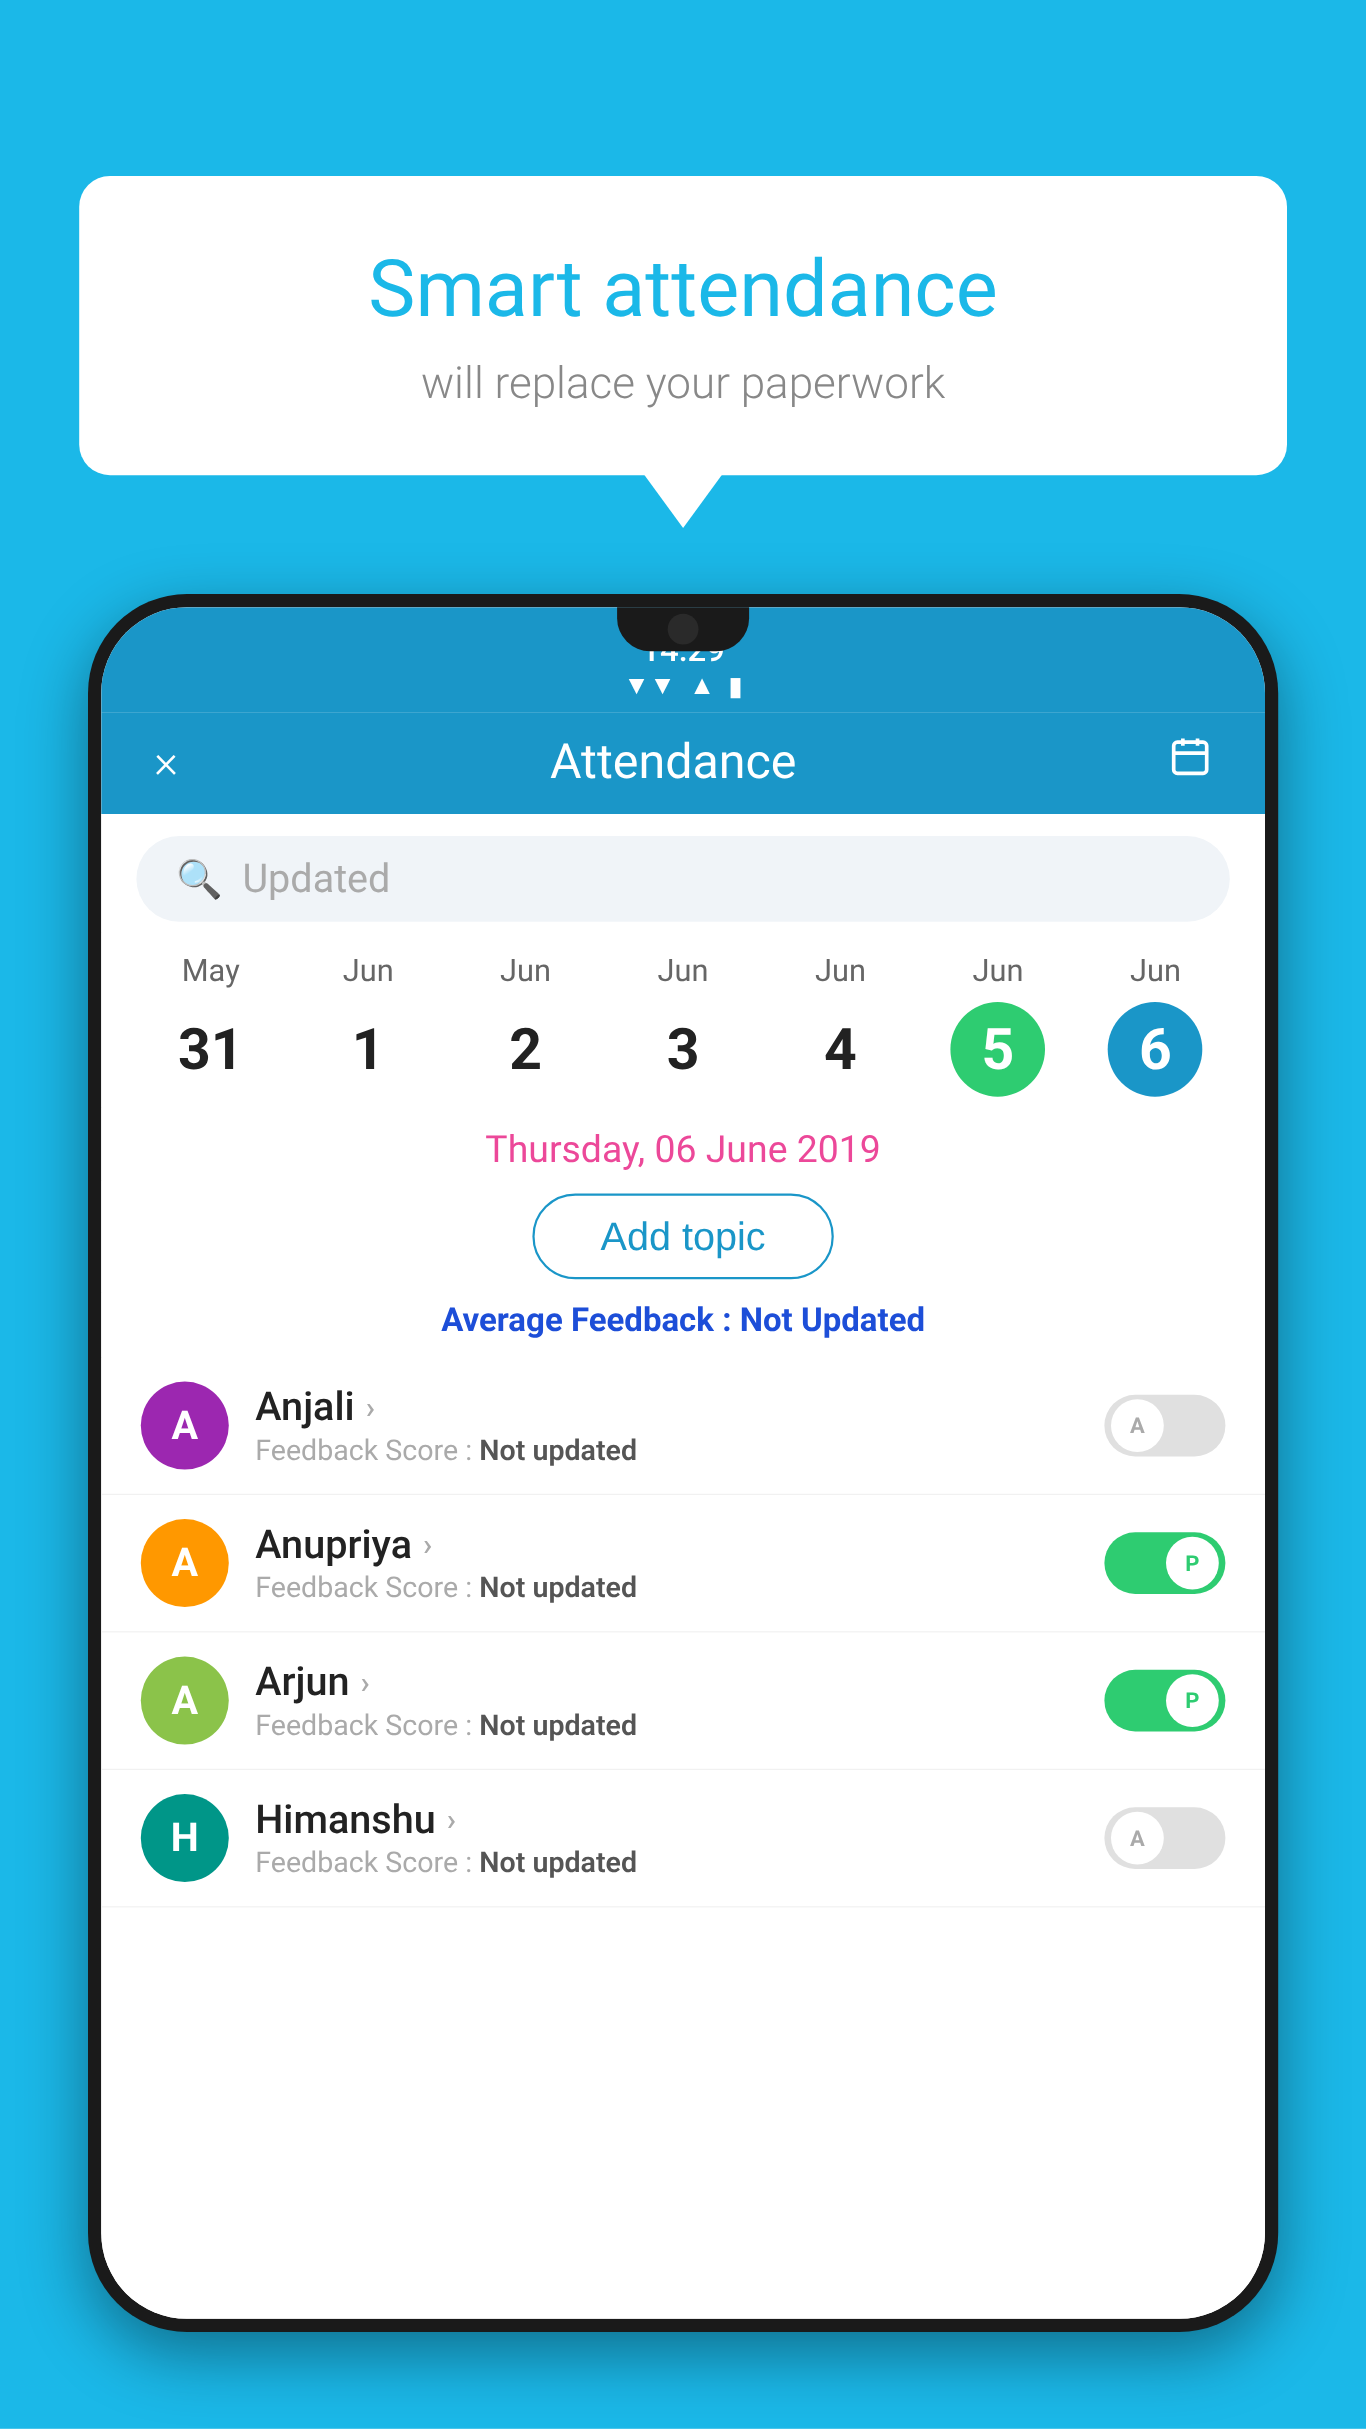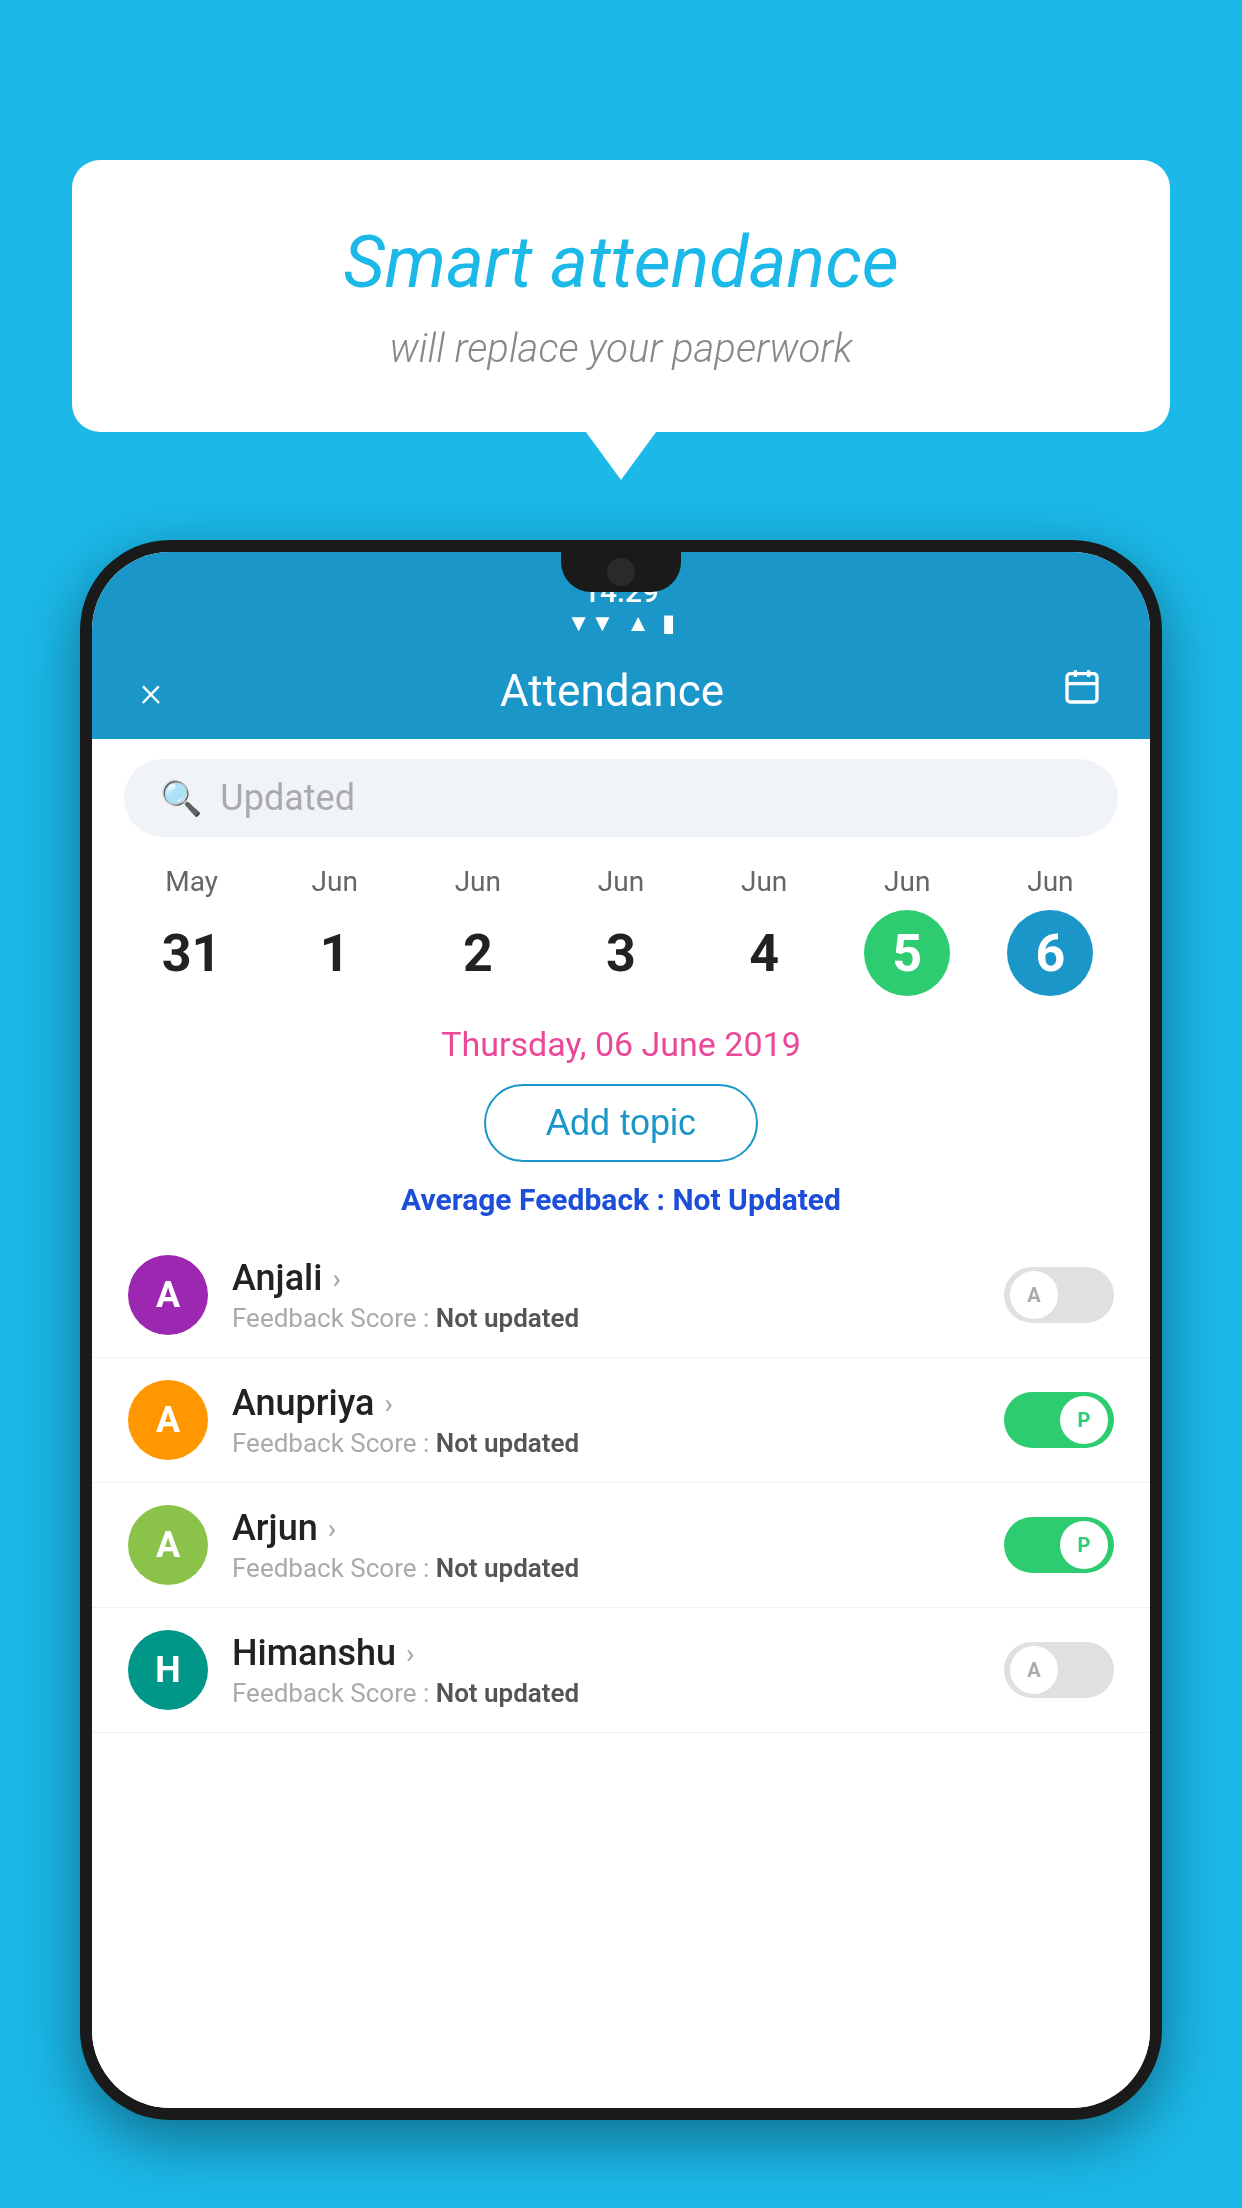--- a/index.html
+++ b/index.html
@@ -20,21 +20,20 @@
       left: 72px;
       right: 72px;
     }
 
     .speech-bubble {
       background: white;
       border-radius: 28px;
       padding: 60px 80px;
       text-align: center;
       position: relative;
-      font-style: italic;
     }
 
     .speech-bubble::after {
       content: '';
       position: absolute;
       bottom: -48px;
       left: 50%;
       transform: translateX(-50%);
       width: 0;
       height: 0;

